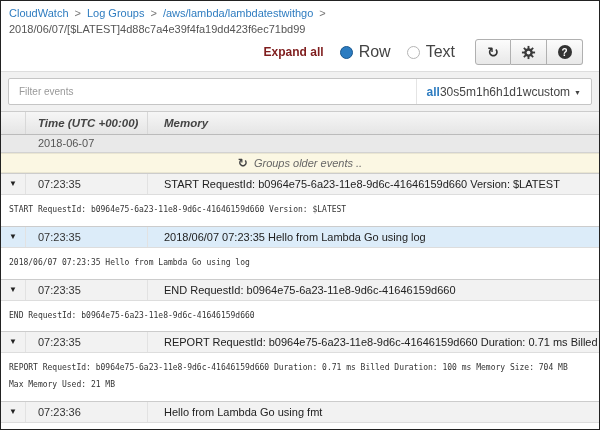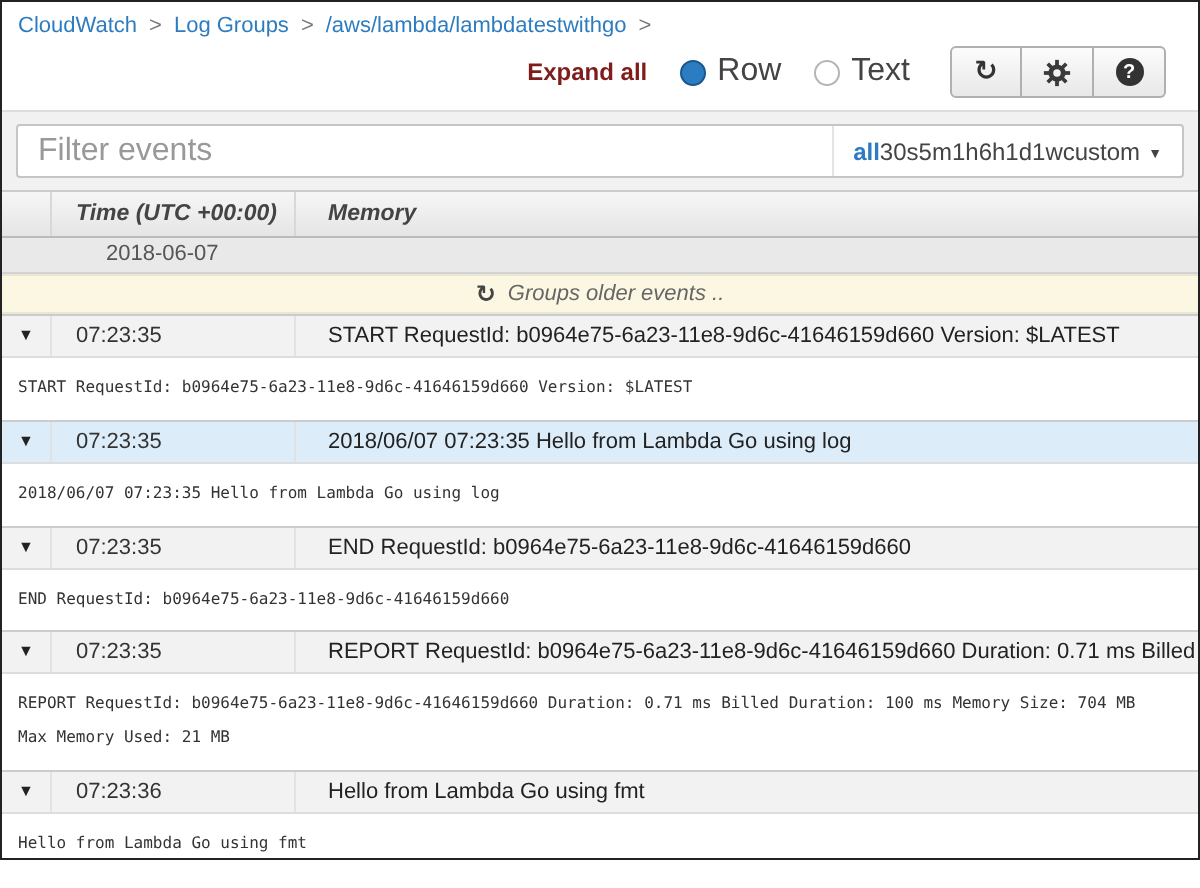--- a/index.html
+++ b/index.html
@@ -21,54 +21,55 @@
   .btn-group { display: flex; margin-left: 4px; }
   .btn-group button { width: 36px; height: 26px; background: linear-gradient(#fcfcfc, #e8e8e8); border: 1px solid #b0b0b0; border-left-width: 0; display: flex; align-items: center; justify-content: center; padding: 0; cursor: pointer; }
   .btn-group button:first-child { border-left-width: 1px; border-radius: 3px 0 0 3px; }
   .btn-group button:last-child { border-radius: 0 3px 3px 0; }
   .icon-refresh, .spin { font-family: "DejaVu Sans", sans-serif; font-weight: bold; color: #333; font-size: 14px; font-style: normal; }
   .help-circle { width: 14px; height: 14px; border-radius: 50%; background: #333; color: #fff; font-size: 10px; font-weight: bold; display: flex; align-items: center; justify-content: center; }
 
   
   .toolbar { background: #f1f1f1; border-top: 1px solid #ddd; border-bottom: 1px solid #ccc; padding: 6px 7px; }
   .filter-box { background: #fff; border: 1px solid #c5c5c5; border-radius: 2px; height: 27px; display: flex; align-items: stretch; }
-  .filter-box input { flex: 1; border: none; outline: none; font-size: 16px; padding: 0 10px; color: #333; font-family: inherit; background: transparent; }
+  .filter-box input { flex: 1; border: none; outline: none; font-size: 10px; padding: 0 10px; color: #333; font-family: inherit; background: transparent; }
   .filter-box input::placeholder { color: #999; }
   .ranges { display: flex; align-items: center; padding: 0 10px; font-size: 12px; border-left: 1px solid #e4e4e4; }
   .ranges a { color: #444; text-decoration: none; cursor: pointer; }
   .ranges a.sel { color: #2e7cc0; font-weight: bold; }
   .caret { font-size: 7px; color: #444; margin-left: 4px; display: inline-block; transform: translateY(-1px); }
 
   
   .thead { display: flex; background: linear-gradient(#f6f6f6, #e5e5e5); border-bottom: 1px solid #bbb; font-weight: bold; font-size: 11.5px; color: #444; height: 23px; font-style: italic; }
   .col-arrow { flex: 0 0 25px; display: flex; align-items: center; justify-content: center; border-right: 1px solid #d8d8d8; }
   .col-time { flex: 0 0 122px; padding-left: 12px; display: flex; align-items: center; border-right: 1px solid #d8d8d8; }
   .col-msg { flex: 1; padding-left: 16px; display: flex; align-items: center; overflow: hidden; white-space: nowrap; }
 
-  .date-row { background: #e9e9e9; border-bottom: 1px solid #d2d2d2; font-size: 11px; color: #555; padding: 2px 0 3px 52px; }
+  .date-row { background: #e9e9e9; border-bottom: 1px solid #d2d2d2; font-size: 11px; color: #555; padding: 2px 0 3px 37px; }
   .loading-row { background: #fbf7e3; border-top: 1px solid #eae6d2; border-bottom: 1px solid #eae6d2; font-size: 11px; color: #666; font-style: italic; display: flex; align-items: center; justify-content: center; gap: 6px; height: 20px; cursor: pointer; }
   .loading-row .spin { font-size: 12px; color: #444; }
 
   .row-header { display: flex; background: #f2f2f2; border-top: 1px solid #ccc; height: 21px; font-size: 11px; color: #222; cursor: pointer; }
   .row-header .col-arrow { border-right: 1px solid #e2e2e2; }
   .row-header .col-time { border-right: 1px solid #e2e2e2; color: #333; }
   .row-header.highlight { background: #dcecf9; }
   .tri { font-size: 8px; color: #222; line-height: 1; }
   .row-detail { background: #fff; padding: 7px 8px; border-top: 1px solid #ddd; }
   .mono { font-family: "DejaVu Sans Mono", monospace; font-size: 8px; color: #333; white-space: pre-wrap; line-height: 2.1; margin: 0; }
 </style>
 </head>
 <body>
 
 <div class="screen">
 
   <div class="topbar">
     <div class="breadcrumb">
       <a>CloudWatch</a><span class="sep">&gt;</span><a>Log Groups</a><span class="sep">&gt;</span><a>/aws/lambda/lambdatestwithgo</a><span class="sep">&gt;</span>
     </div>
+    <div class="stream-name">2018/06/07/[$LATEST]4d88c7a4e39f4fa19dd423f6ec71bd99</div>
     <div class="controls">
       <a class="expand-all">Expand all</a>
       <label class="radio-opt">
         <span class="radio selected"></span>
         <span>Row</span>
       </label>
       <label class="radio-opt">
         <span class="radio"></span>
         <span>Text</span>
       </label>

